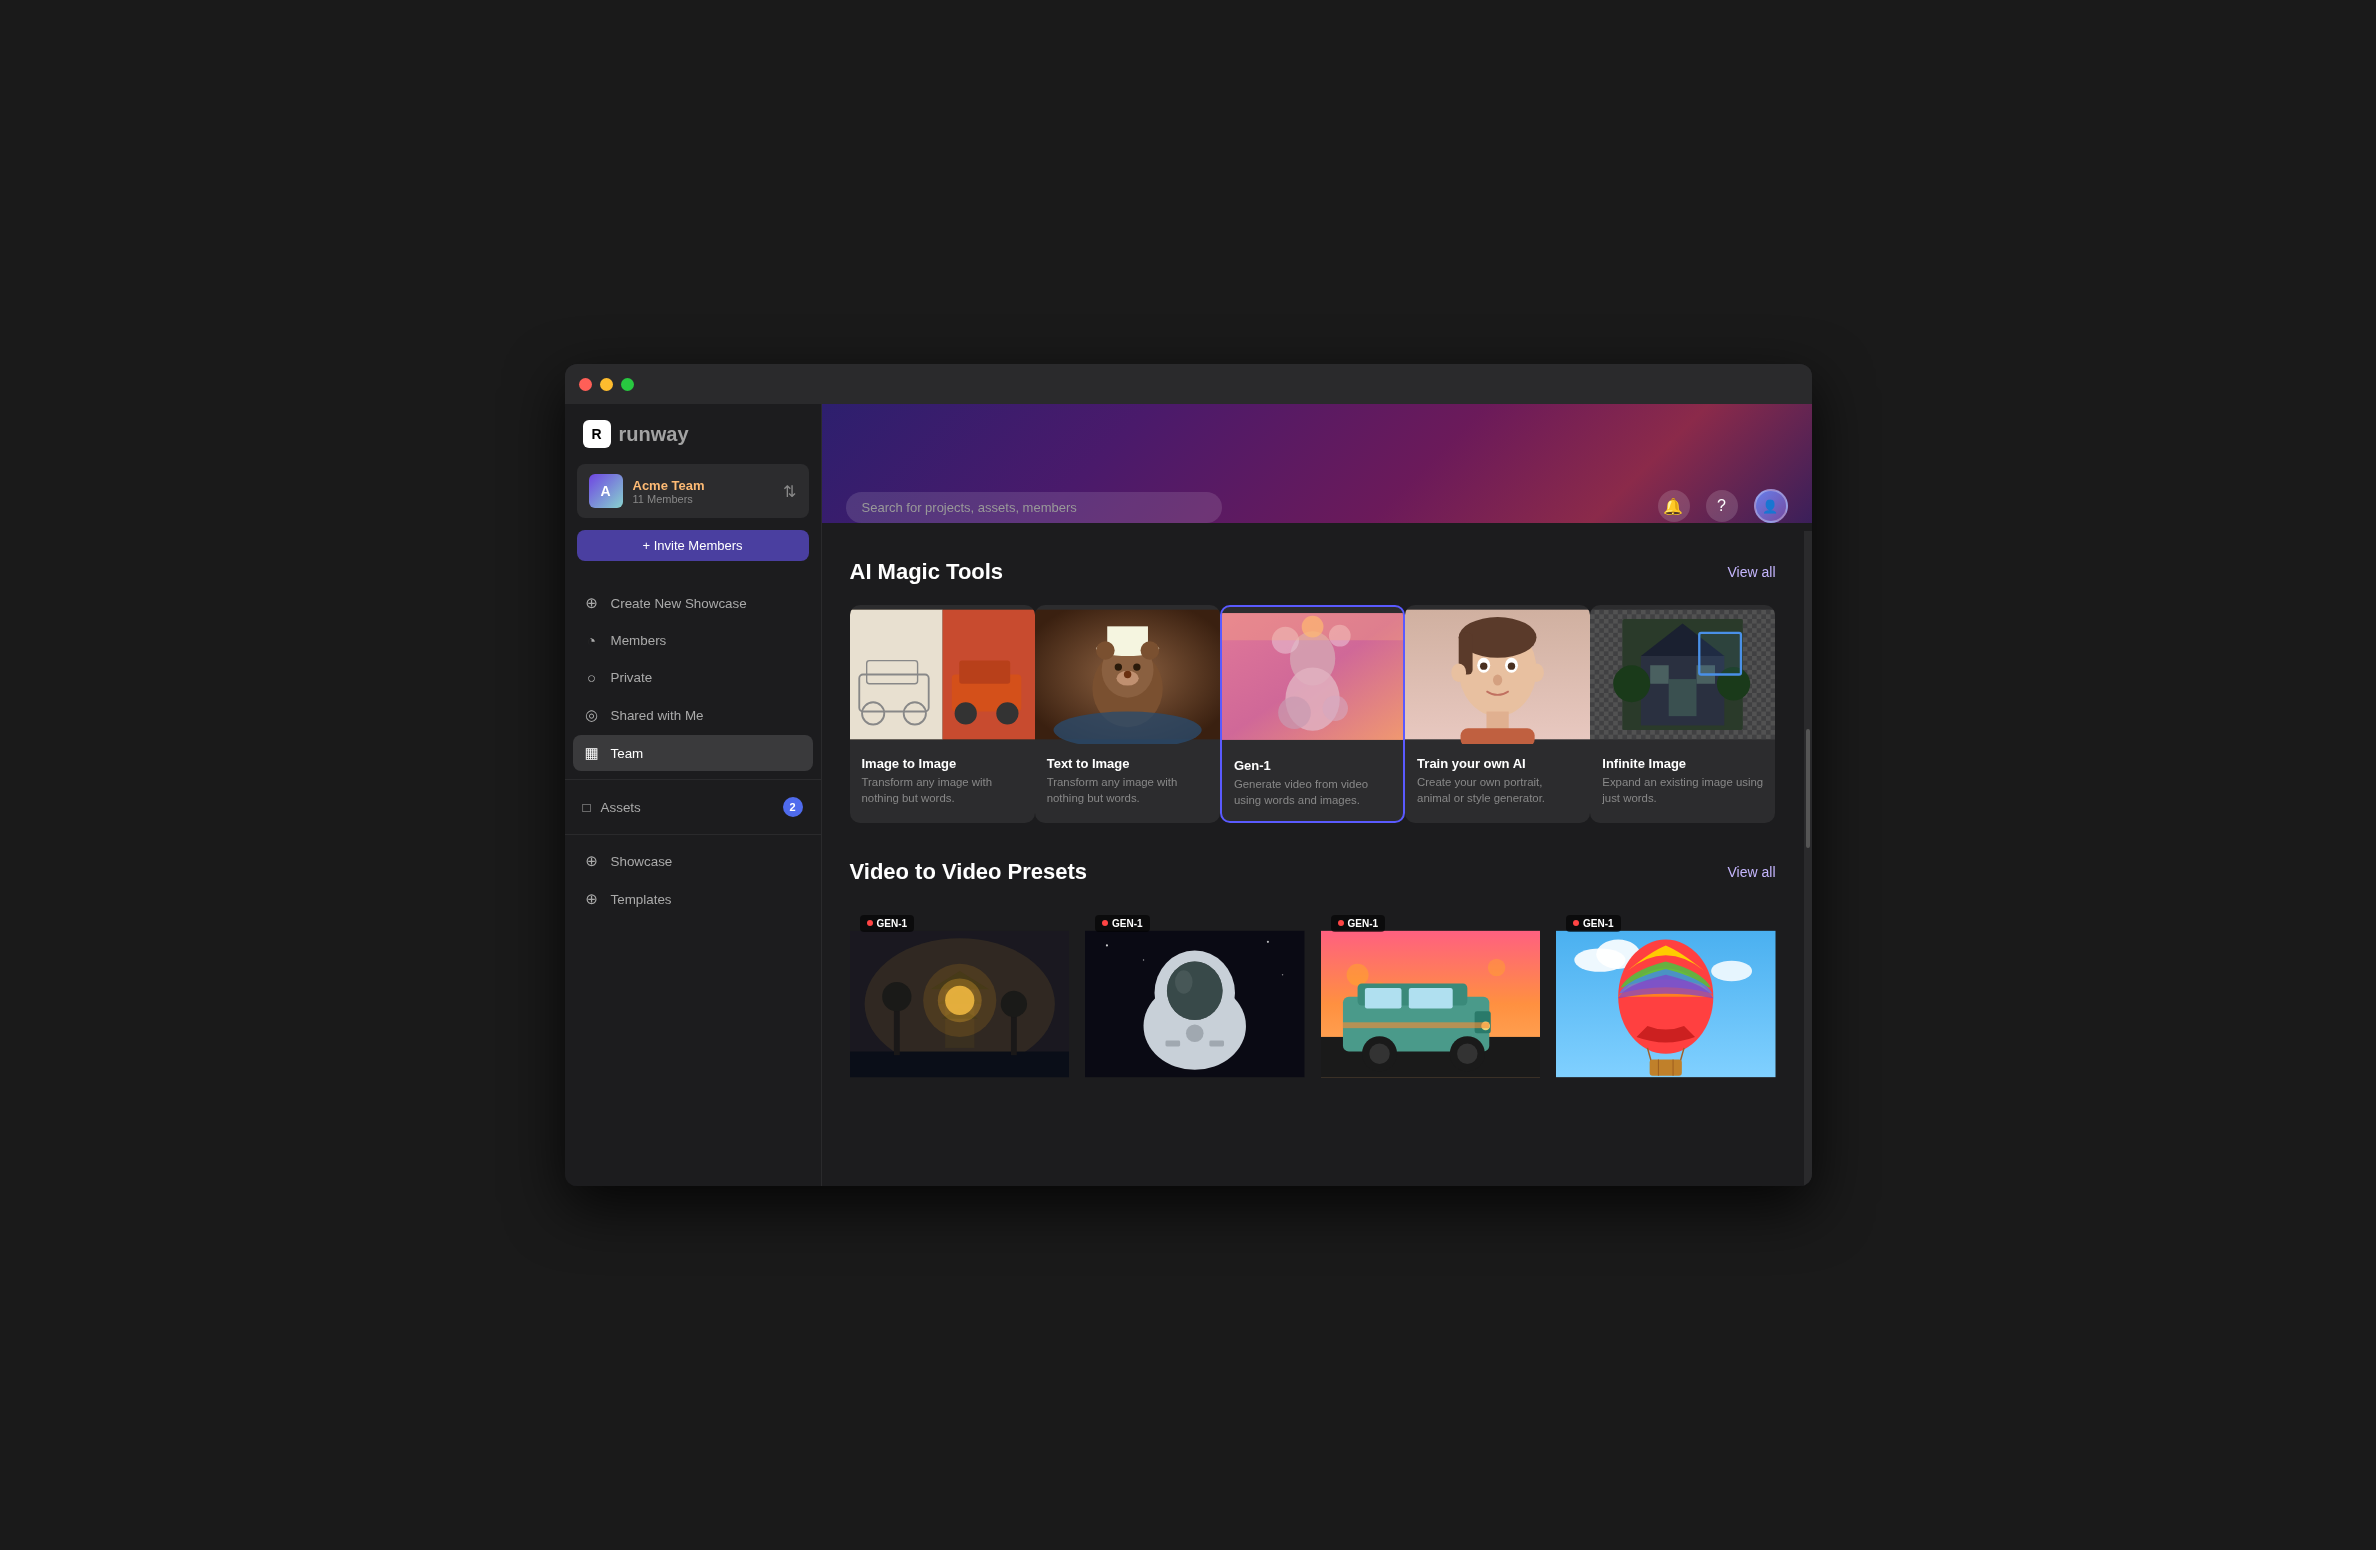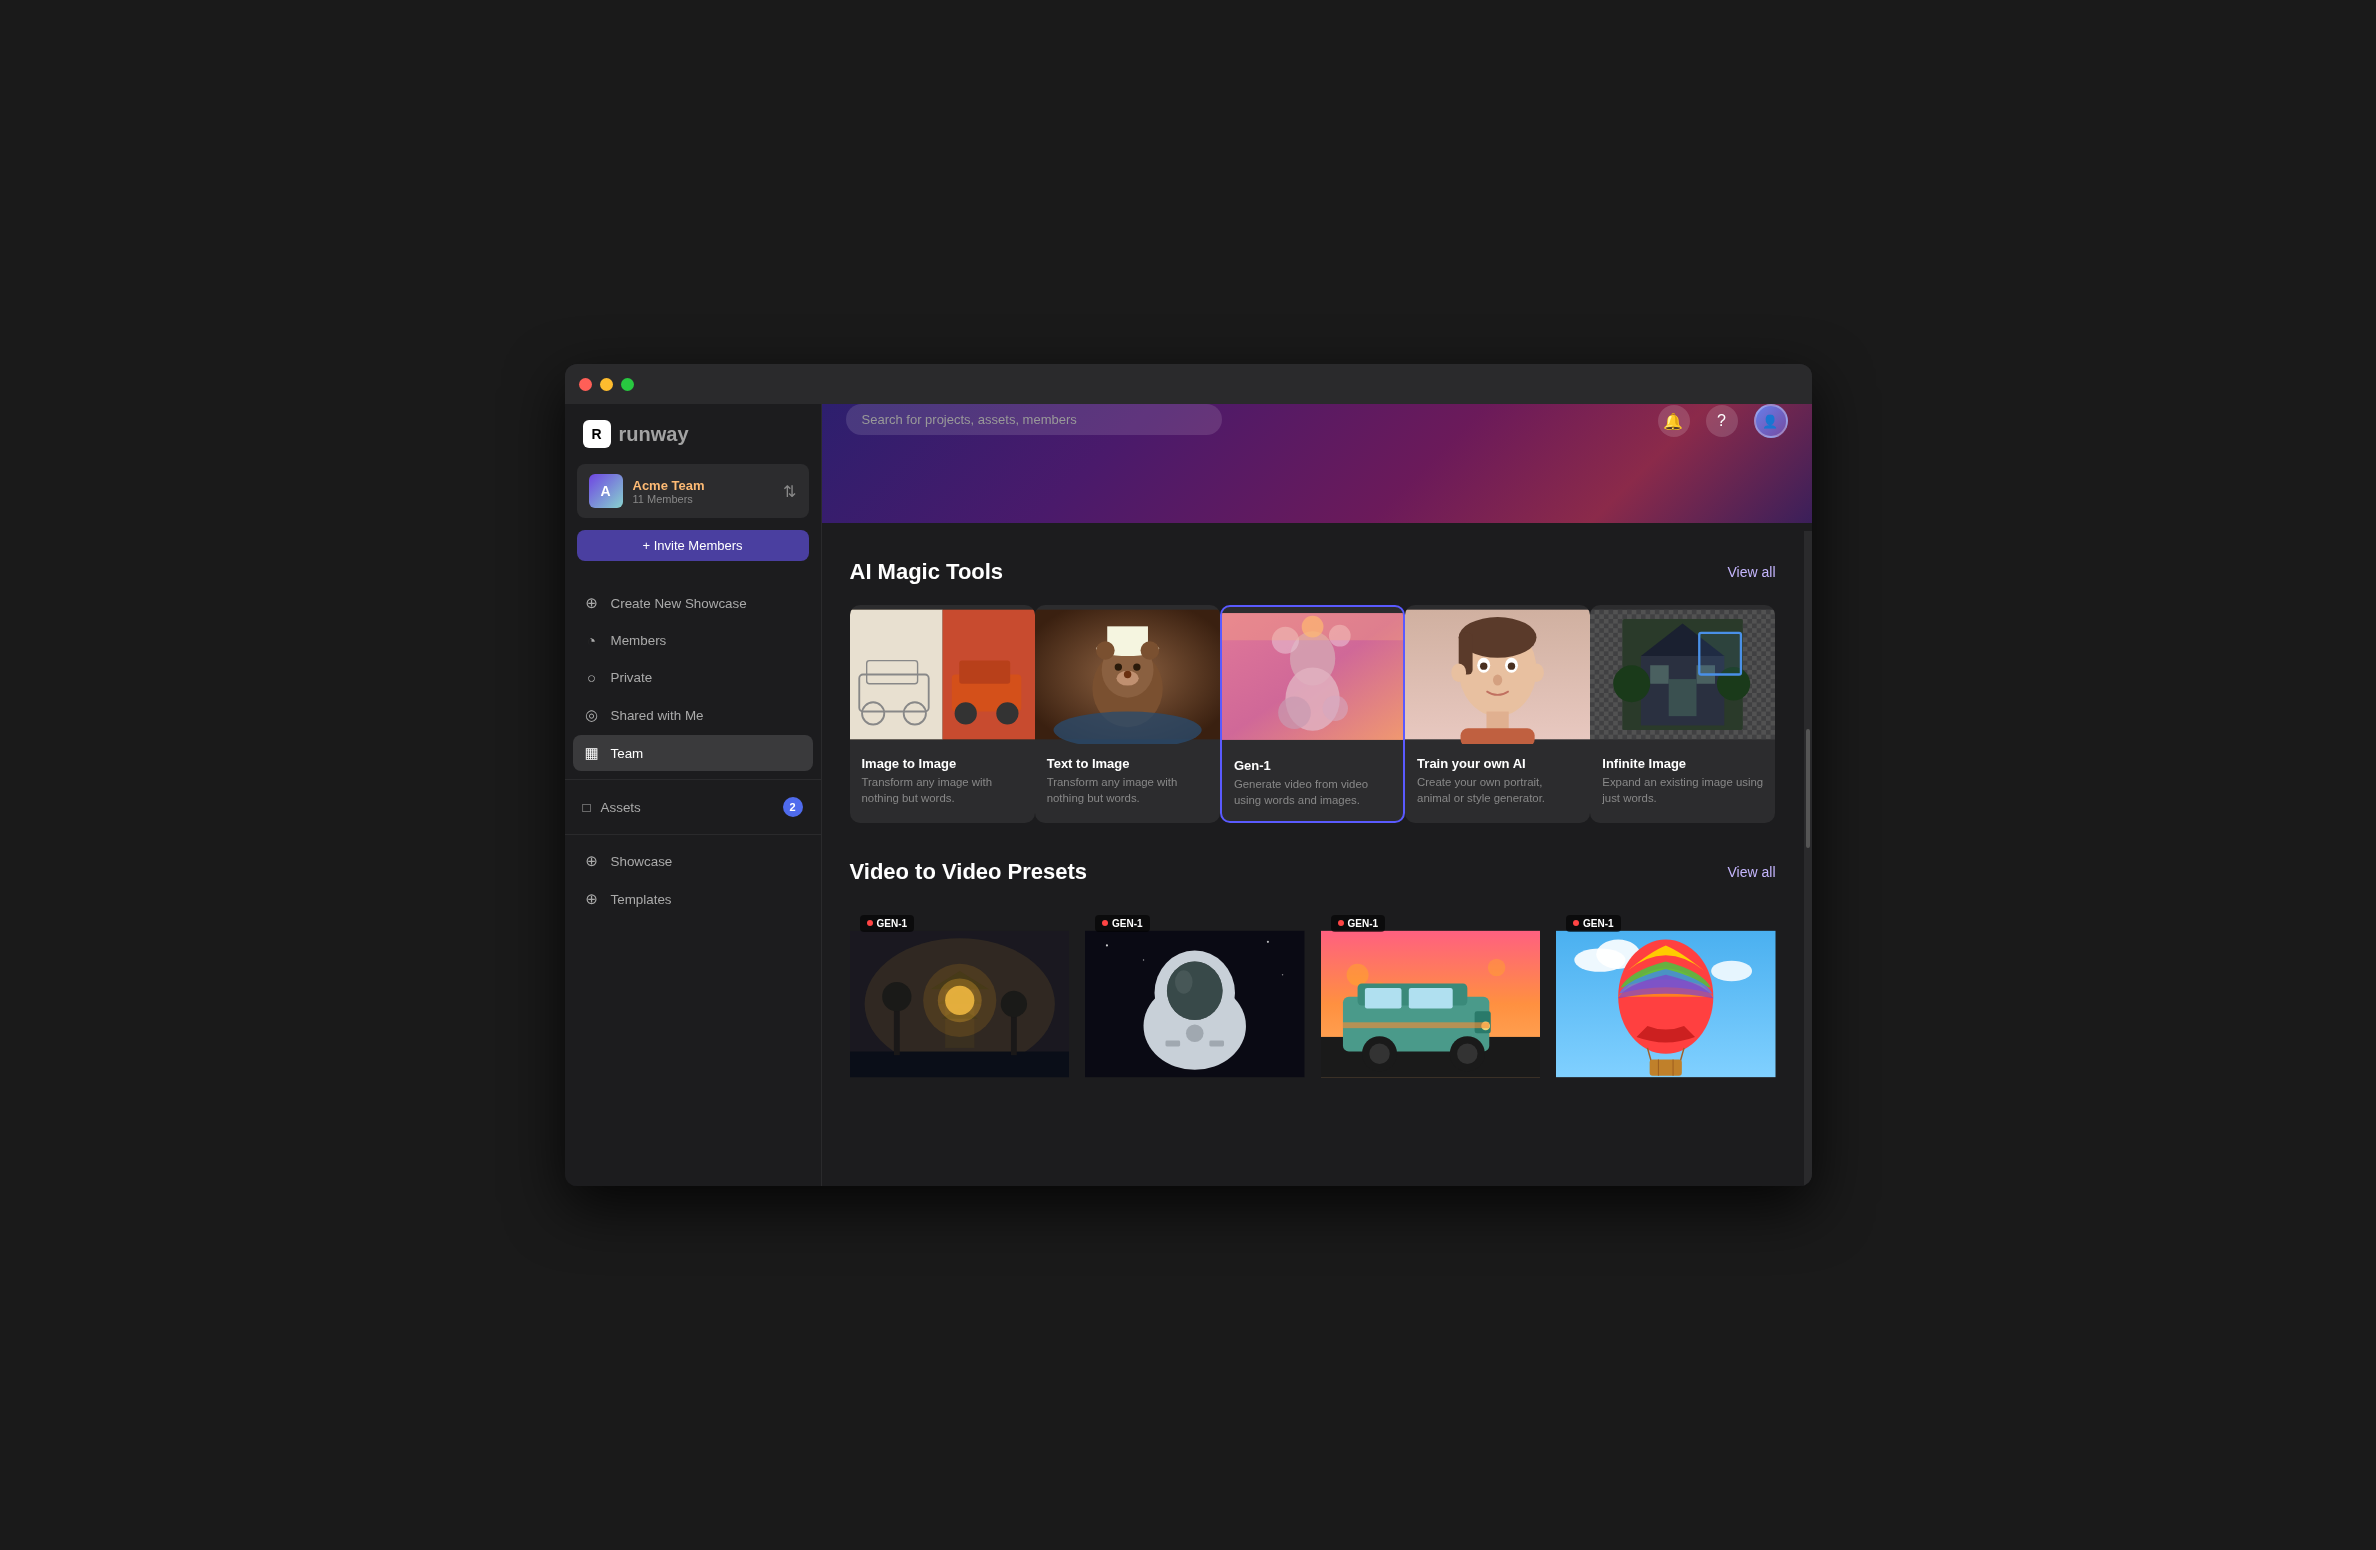--- a/index.html
+++ b/index.html
@@ -207,21 +207,21 @@
       flex-direction: column;
       overflow: hidden;
       background: #1c1c1e;
     }
 
     
     .content-header {
       height: 119px;
       background: linear-gradient(135deg, #2d1f6e 0%, #4a1a6b 30%, #6b1a5a 60%, #8b2a4a 80%, #3a1f5a 100%);
       display: flex;
-      align-items: flex-start;
+      align-items: flex-end;
       padding: 0 24px;
       flex-shrink: 0;
       position: relative;
     }
     .search-bar {
       background: rgba(255,255,255,0.12);
       border: none;
       border-radius: 20px;
       padding: 8px 16px;
       color: #ccc;

